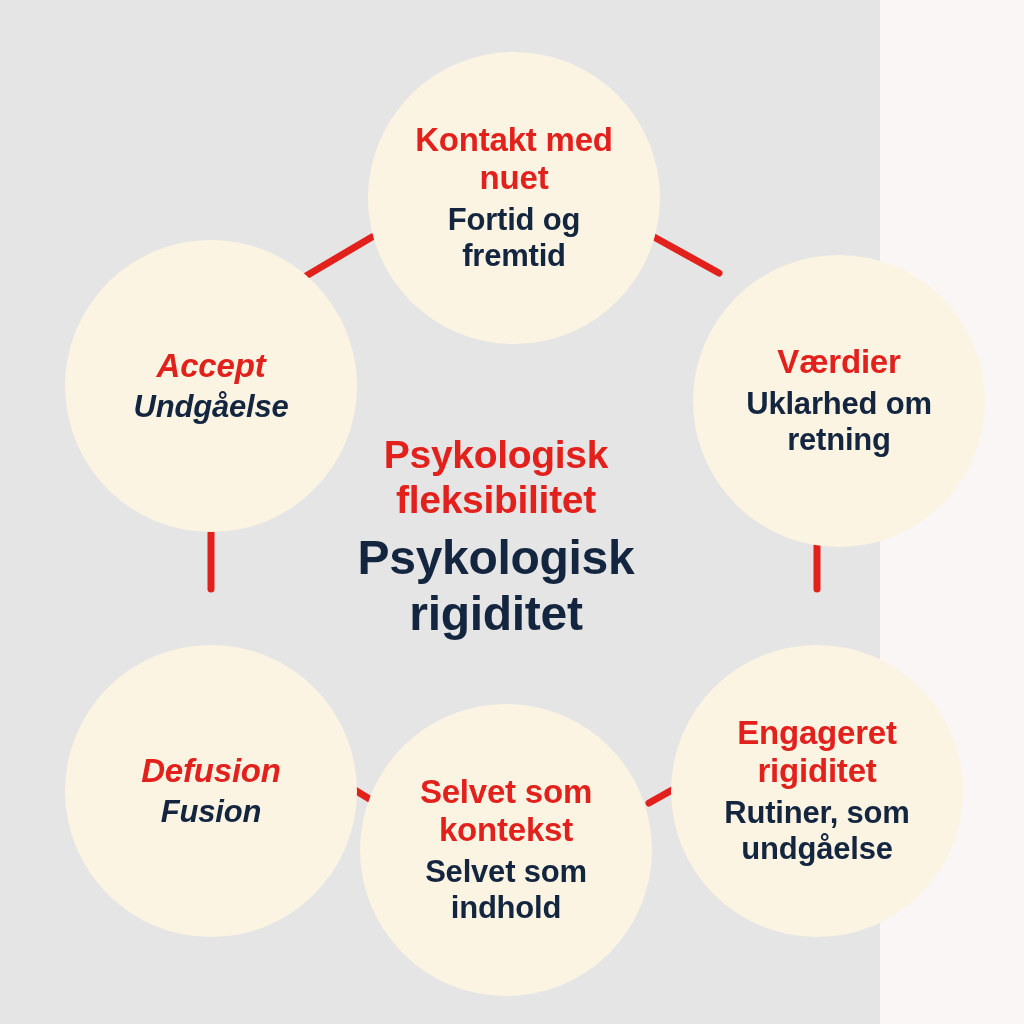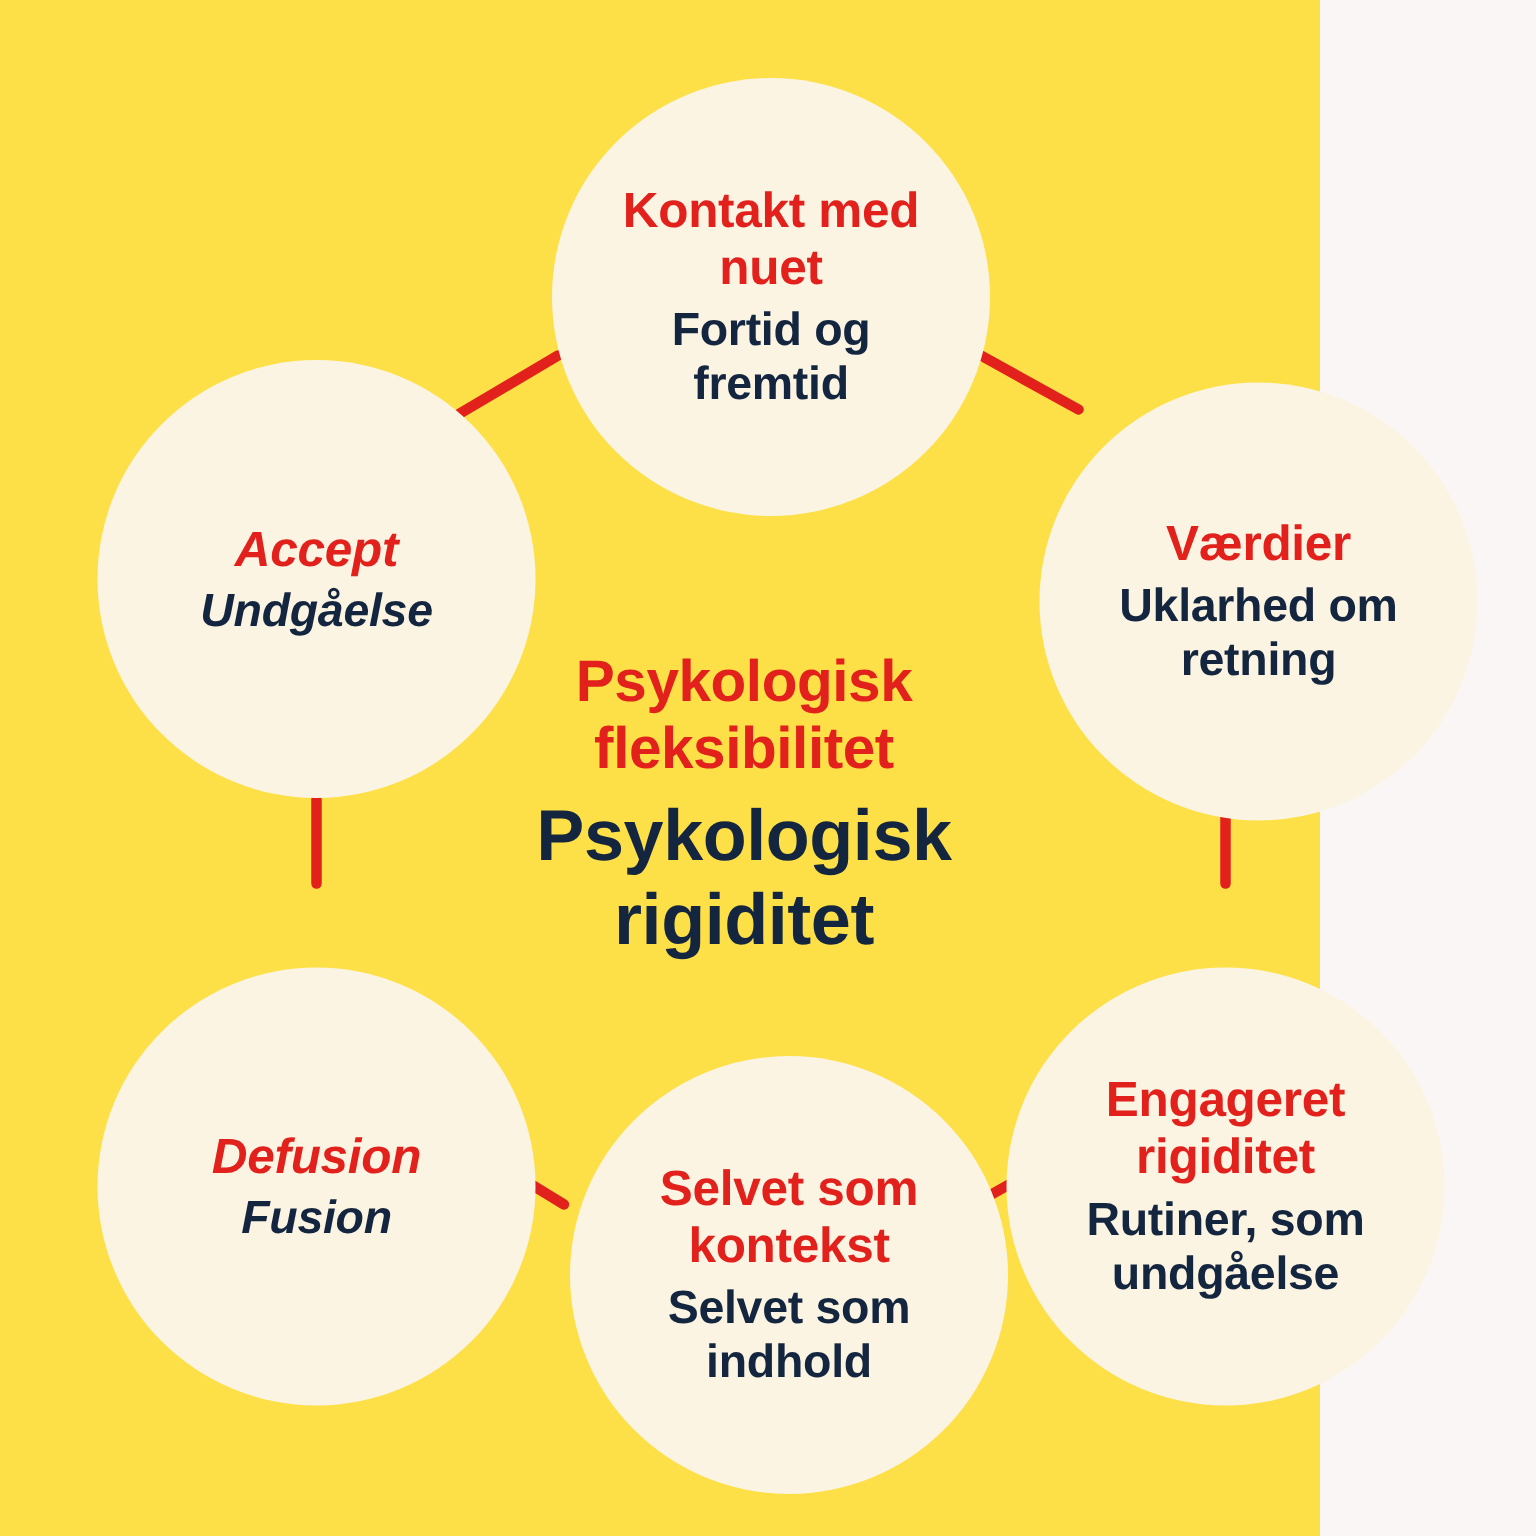--- a/index.html
+++ b/index.html
@@ -10,21 +10,21 @@
     width: 1024px;
     height: 1024px;
     background: #faf6f5;
     font-family: "Liberation Sans", sans-serif;
     overflow: hidden;
   }
   #diagram {
     position: relative;
     width: 880px;
     height: 1024px;
-    background: #fde047;
+    background: #e5e5e5;
   }
   #connectors {
     position: absolute;
     left: 0;
     top: 0;
     width: 1024px;
     height: 1024px;
     pointer-events: none;
   }
   .node {
@@ -53,21 +53,21 @@
     font-weight: bold;
     font-size: 31px;
     line-height: 1.18;
     letter-spacing: -0.2px;
     margin-top: 4px;
   }
   
   #node-top      { left: 368px; top: 52px; }
   #node-right    { left: 693px; top: 255px; }
   #node-bottomright { left: 671px; top: 645px; }
-  #node-bottom   { left: 380px; top: 704px; justify-content: center; }
+  #node-bottom   { left: 360px; top: 704px; justify-content: center; }
   #node-bottomleft  { left: 65px; top: 645px; font-style: italic; }
   #node-left     { left: 65px; top: 240px; font-style: italic; }
 
   #center-label {
     position: absolute;
     left: 336px;
     top: 432px;
     width: 320px;
     text-align: center;
   }

